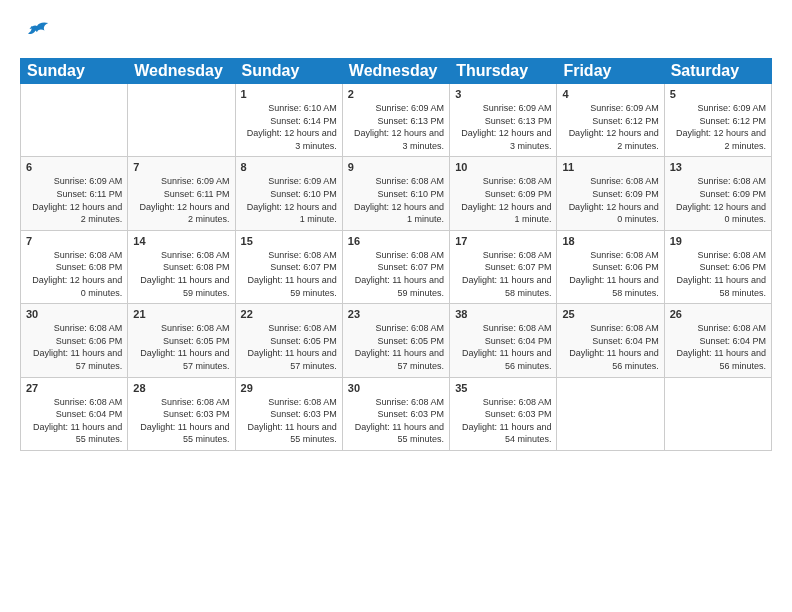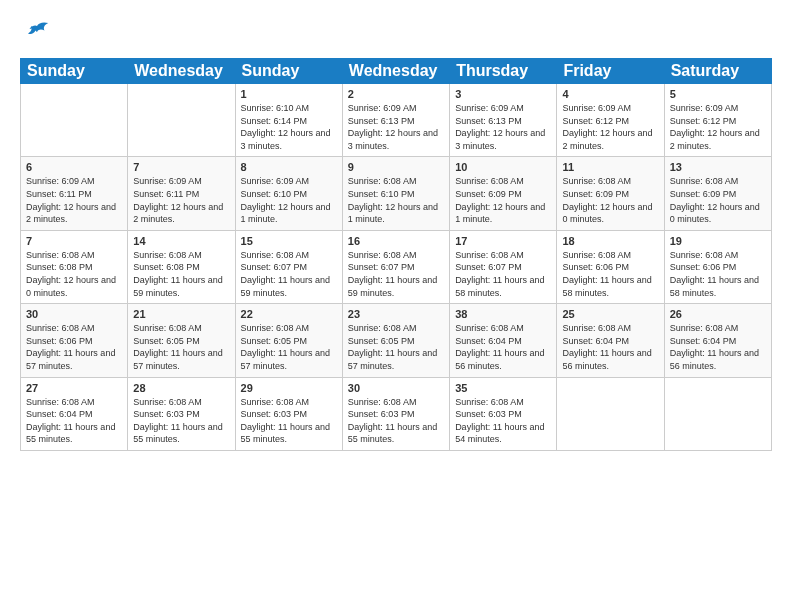--- a/index.html
+++ b/index.html
@@ -72,20 +72,21 @@
     .day-num {
       font-size: 11px;
       font-weight: bold;
       display: block;
       margin-bottom: 2px;
     }
     .cell-info {
       font-size: 9px;
       line-height: 1.4;
       color: #333;
+      text-align: right;
     }
     tr:nth-child(even) td {
       background-color: #f9f9f9;
     }
     tr:nth-child(odd) td {
       background-color: #fff;
     }
     .calendar thead tr th {
       background-color: #1a7dc4;
     }

